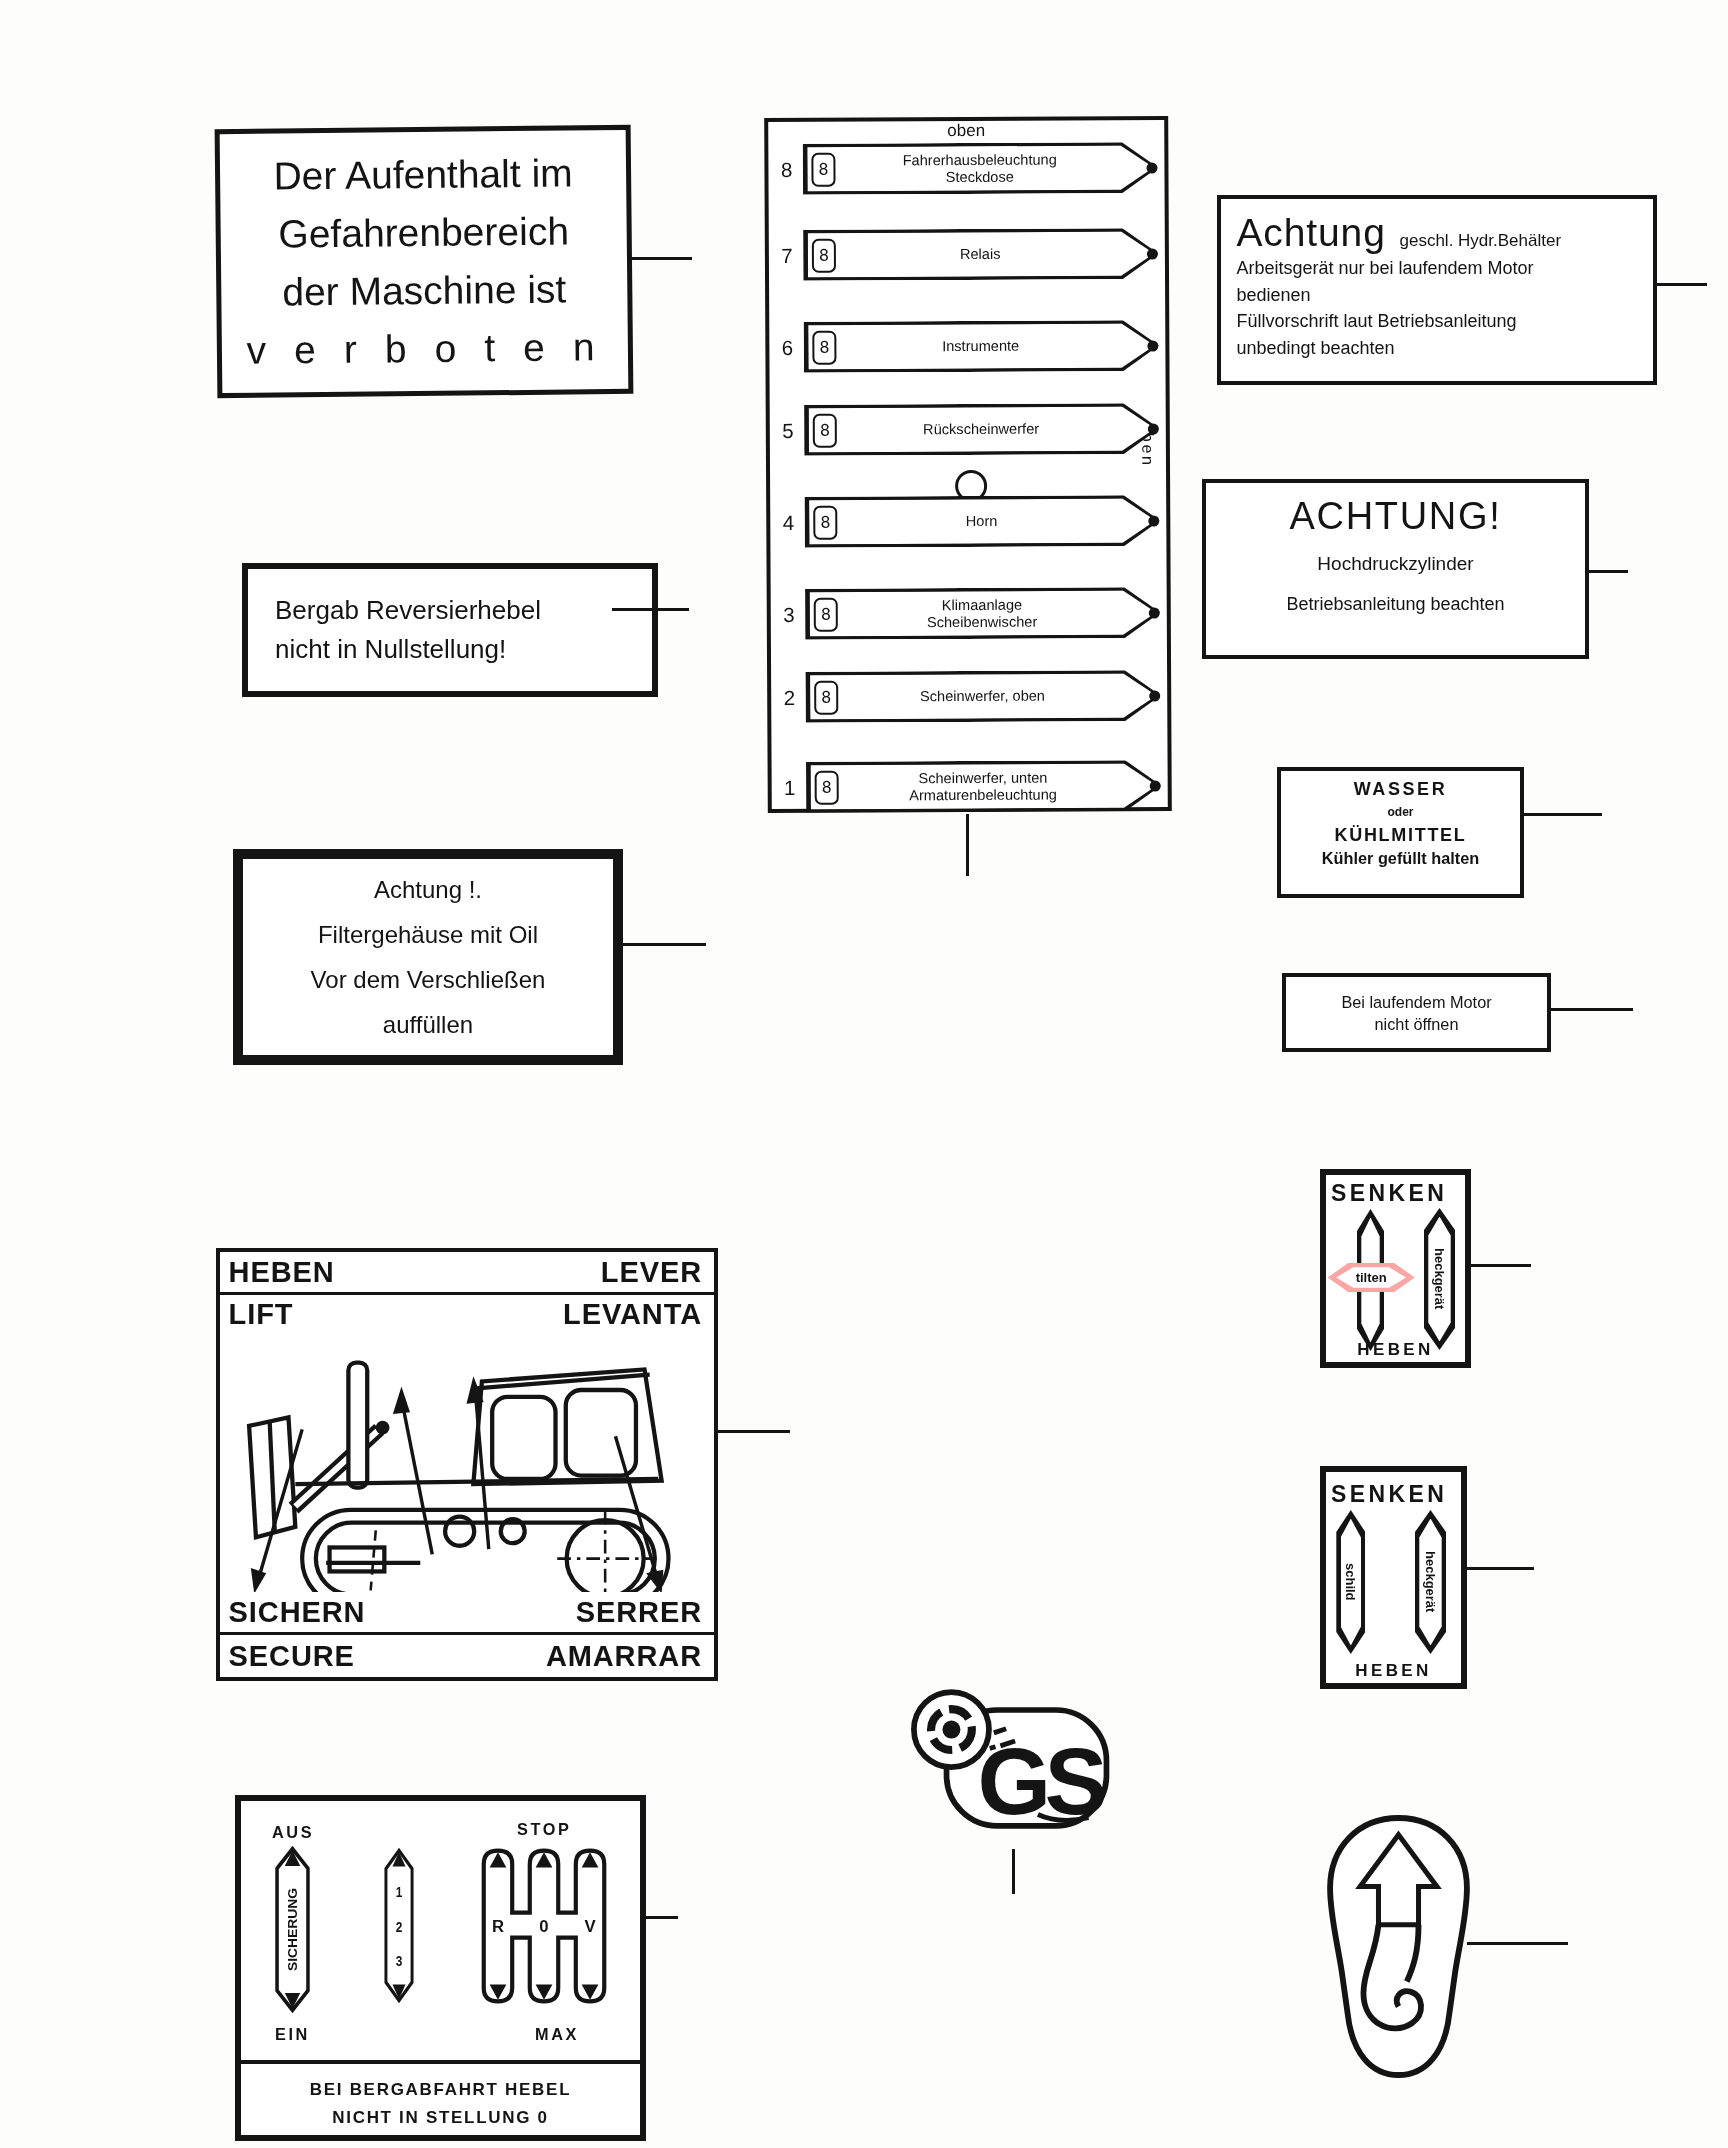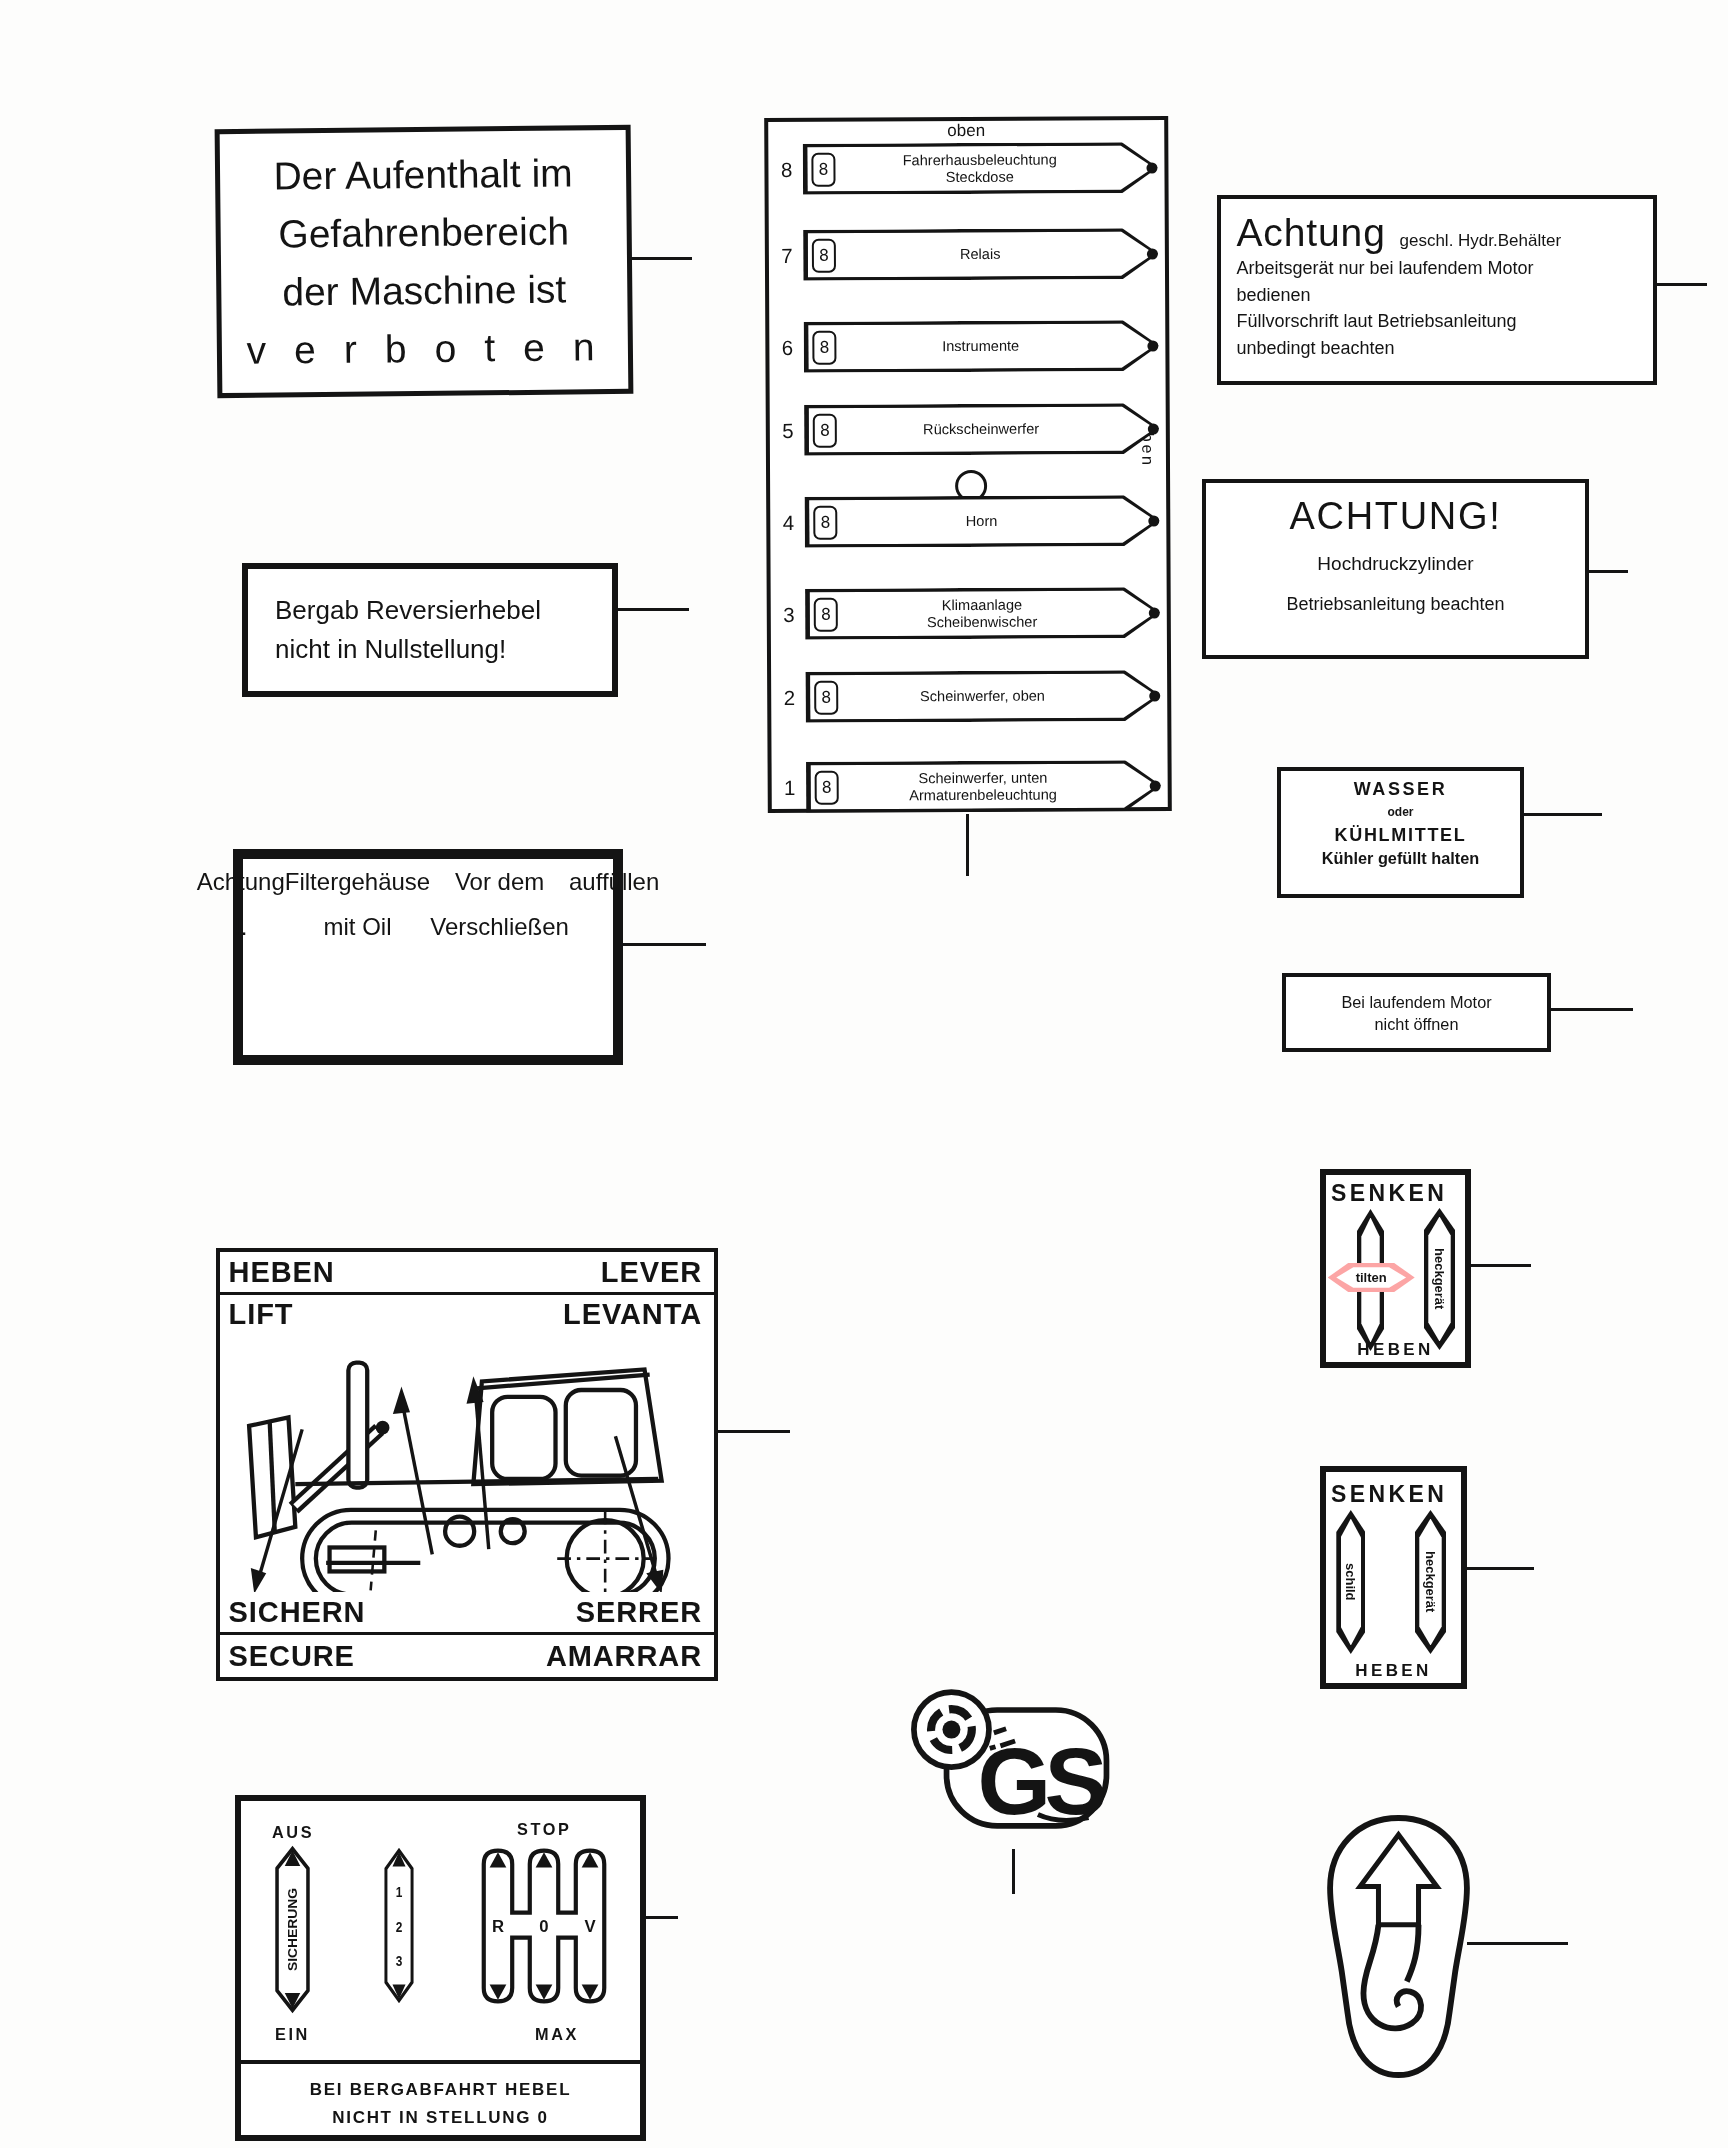--- a/index.html
+++ b/index.html
@@ -37,21 +37,21 @@
   .ahydr-title{font-size:39px;letter-spacing:0.9px;}
   .ahydr-sub{font-size:17px;margin-left:13.7px;}
   .ahydr-line{font-size:18px;line-height:26.5px;}
   .hochdruck{text-align:center;padding-top:12px;}
   .hochdruck-title{font-size:38px;letter-spacing:1.7px;}
   .hochdruck-l1{font-size:19px;margin-top:15.4px;}
   .hochdruck-l2{font-size:18px;margin-top:19px;}
   .bergab{display:flex;flex-direction:column;justify-content:center;padding-left:27px;font-size:26px;line-height:39px;}
   .wasser{text-align:center;padding-top:6.8px;font-weight:bold;}
   .wasser div{line-height:23px;}
-  .filter{text-align:center;display:flex;flex-direction:row;justify-content:center;font-size:24px;line-height:45px;}
+  .filter{text-align:center;display:flex;flex-direction:column;justify-content:center;font-size:24px;line-height:45px;}
   .beilauf{text-align:center;display:flex;flex-direction:column;justify-content:center;font-size:16.3px;line-height:22px;}
 
   
   .senkbox{background:#fff;}
   .senk-top{position:absolute;top:5.1px;left:5px;right:0;text-align:left;font-size:23px;font-weight:bold;letter-spacing:3.4px;}
   .senk-bottom{position:absolute;bottom:1.7px;left:0;right:0;text-align:center;font-size:17px;font-weight:bold;letter-spacing:3.4px;}
   .varrow{position:absolute;background:#141414;
       clip-path:polygon(50% 0,100% 22px,100% calc(100% - 22px),50% 100%,0 calc(100% - 22px),0 22px);}
   .varrow .inner{position:absolute;inset:8.6px 4.3px;background:#fff;
       clip-path:polygon(50% 0,100% 19px,100% calc(100% - 19px),50% 100%,0 calc(100% - 19px),0 19px);}
@@ -230,21 +230,21 @@
   </div>
   <div class="leader h" style="left:1657px;top:283px;width:50px;"></div>
 
   <div class="box hochdruck" style="left:1202px;top:479px;width:387px;height:180px;">
     <div class="hochdruck-title">ACHTUNG!</div>
     <div class="hochdruck-l1">Hochdruckzylinder</div>
     <div class="hochdruck-l2">Betriebsanleitung beachten</div>
   </div>
   <div class="leader h" style="left:1587px;top:570px;width:41px;"></div>
 
-  <div class="box bergab" style="left:242px;top:563px;width:376px;height:134px;border-width:6.8px;">
+  <div class="box bergab" style="left:242px;top:563px;width:416px;height:134px;border-width:6.8px;">
     <div>Bergab Reversierhebel</div>
     <div>nicht in Nullstellung!</div>
   </div>
   <div class="leader h" style="left:612px;top:608px;width:77px;"></div>
 
   <div class="box wasser" style="left:1277px;top:767px;width:247px;height:131px;">
     <div style="font-size:18px;letter-spacing:2.6px;">WASSER</div>
     <div style="font-size:12px;">oder</div>
     <div style="font-size:18px;letter-spacing:1.7px;">KÜHLMITTEL</div>
     <div style="font-size:16.3px;">Kühler gefüllt halten</div>

